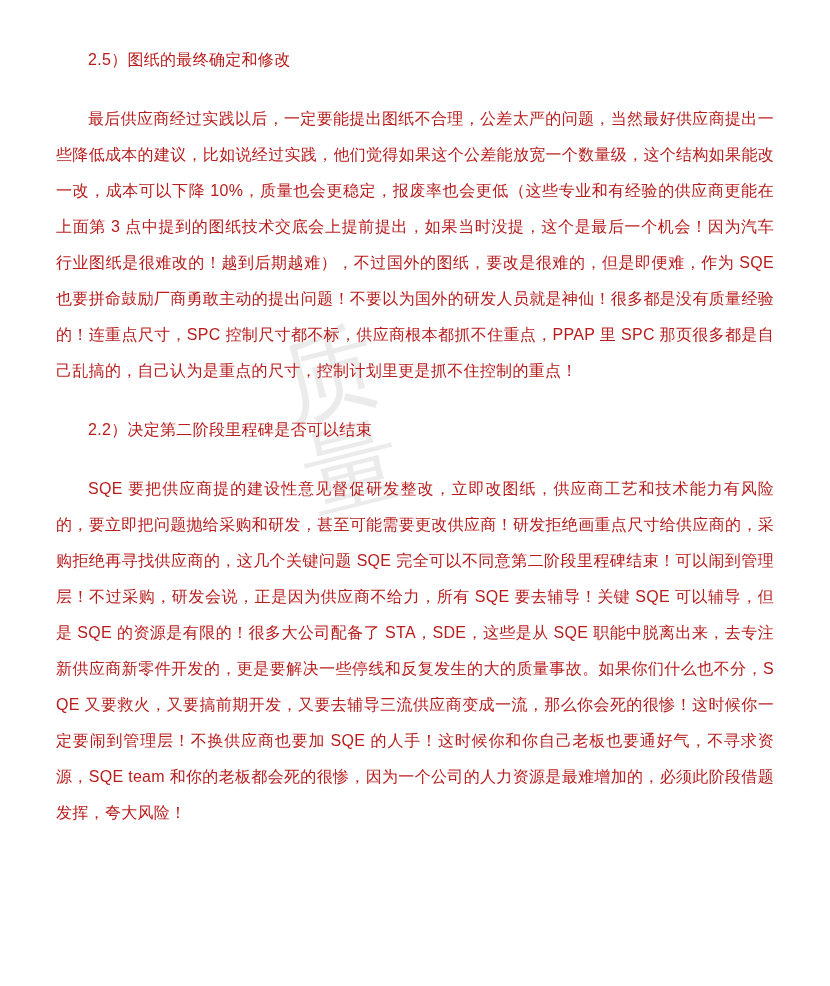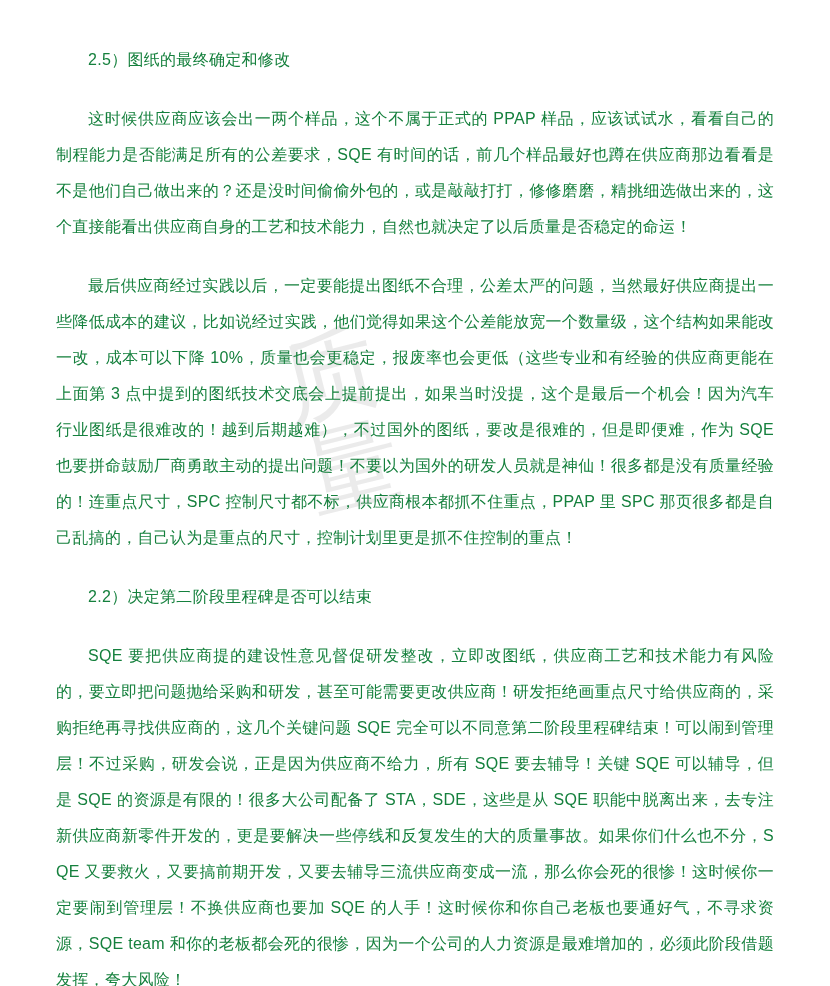--- a/index.html
+++ b/index.html
@@ -16,21 +16,21 @@
     overflow: hidden;
     padding: 42px 56px 0 56px;
   }
   .content {
     position: relative;
     z-index: 2;
   }
   .heading, .para {
     font-size: 16px;
     line-height: 2.25;
-    color: #15803d;
+    color: #b91c1c;
     text-align: justify;
     text-indent: 2em;
     margin-bottom: 23px;
     letter-spacing: 0.3px;
     word-break: break-all;
   }
   .heading {
     text-align: left;
   }
   .watermark {
@@ -50,21 +50,20 @@
 </style>
 </head>
 <body>
 
 <div class="page">
   <div class="watermark">质量</div>
 
   <div class="content">
     <p class="heading">2.5）图纸的最终确定和修改</p>
 
-    <p class="para">这时候供应商应该会出一两个样品，这个不属于正式的 PPAP 样品，应该试试水，看看自己的制程能力是否能满足所有的公差要求，SQE 有时间的话，前几个样品最好也蹲在供应商那边看看是不是他们自己做出来的？还是没时间偷偷外包的，或是敲敲打打，修修磨磨，精挑细选做出来的，这个直接能看出供应商自身的工艺和技术能力，自然也就决定了以后质量是否稳定的命运！</p>
 
     <p class="para">最后供应商经过实践以后，一定要能提出图纸不合理，公差太严的问题，当然最好供应商提出一些降低成本的建议，比如说经过实践，他们觉得如果这个公差能放宽一个数量级，这个结构如果能改一改，成本可以下降 10%，质量也会更稳定，报废率也会更低（这些专业和有经验的供应商更能在上面第 3 点中提到的图纸技术交底会上提前提出，如果当时没提，这个是最后一个机会！因为汽车行业图纸是很难改的！越到后期越难），不过国外的图纸，要改是很难的，但是即便难，作为 SQE 也要拼命鼓励厂商勇敢主动的提出问题！不要以为国外的研发人员就是神仙！很多都是没有质量经验的！连重点尺寸，SPC 控制尺寸都不标，供应商根本都抓不住重点，PPAP 里 SPC 那页很多都是自己乱搞的，自己认为是重点的尺寸，控制计划里更是抓不住控制的重点！</p>
 
     <p class="heading">2.2）决定第二阶段里程碑是否可以结束</p>
 
     <p class="para">SQE 要把供应商提的建设性意见督促研发整改，立即改图纸，供应商工艺和技术能力有风险的，要立即把问题抛给采购和研发，甚至可能需要更改供应商！研发拒绝画重点尺寸给供应商的，采购拒绝再寻找供应商的，这几个关键问题 SQE 完全可以不同意第二阶段里程碑结束！可以闹到管理层！不过采购，研发会说，正是因为供应商不给力，所有 SQE 要去辅导！关键 SQE 可以辅导，但是 SQE 的资源是有限的！很多大公司配备了 STA，SDE，这些是从 SQE 职能中脱离出来，去专注新供应商新零件开发的，更是要解决一些停线和反复发生的大的质量事故。如果你们什么也不分，SQE 又要救火，又要搞前期开发，又要去辅导三流供应商变成一流，那么你会死的很惨！这时候你一定要闹到管理层！不换供应商也要加 SQE 的人手！这时候你和你自己老板也要通好气，不寻求资源，SQE team 和你的老板都会死的很惨，因为一个公司的人力资源是最难增加的，必须此阶段借题发挥，夸大风险！</p>
   </div>
 </div>
 
 </body></html>

